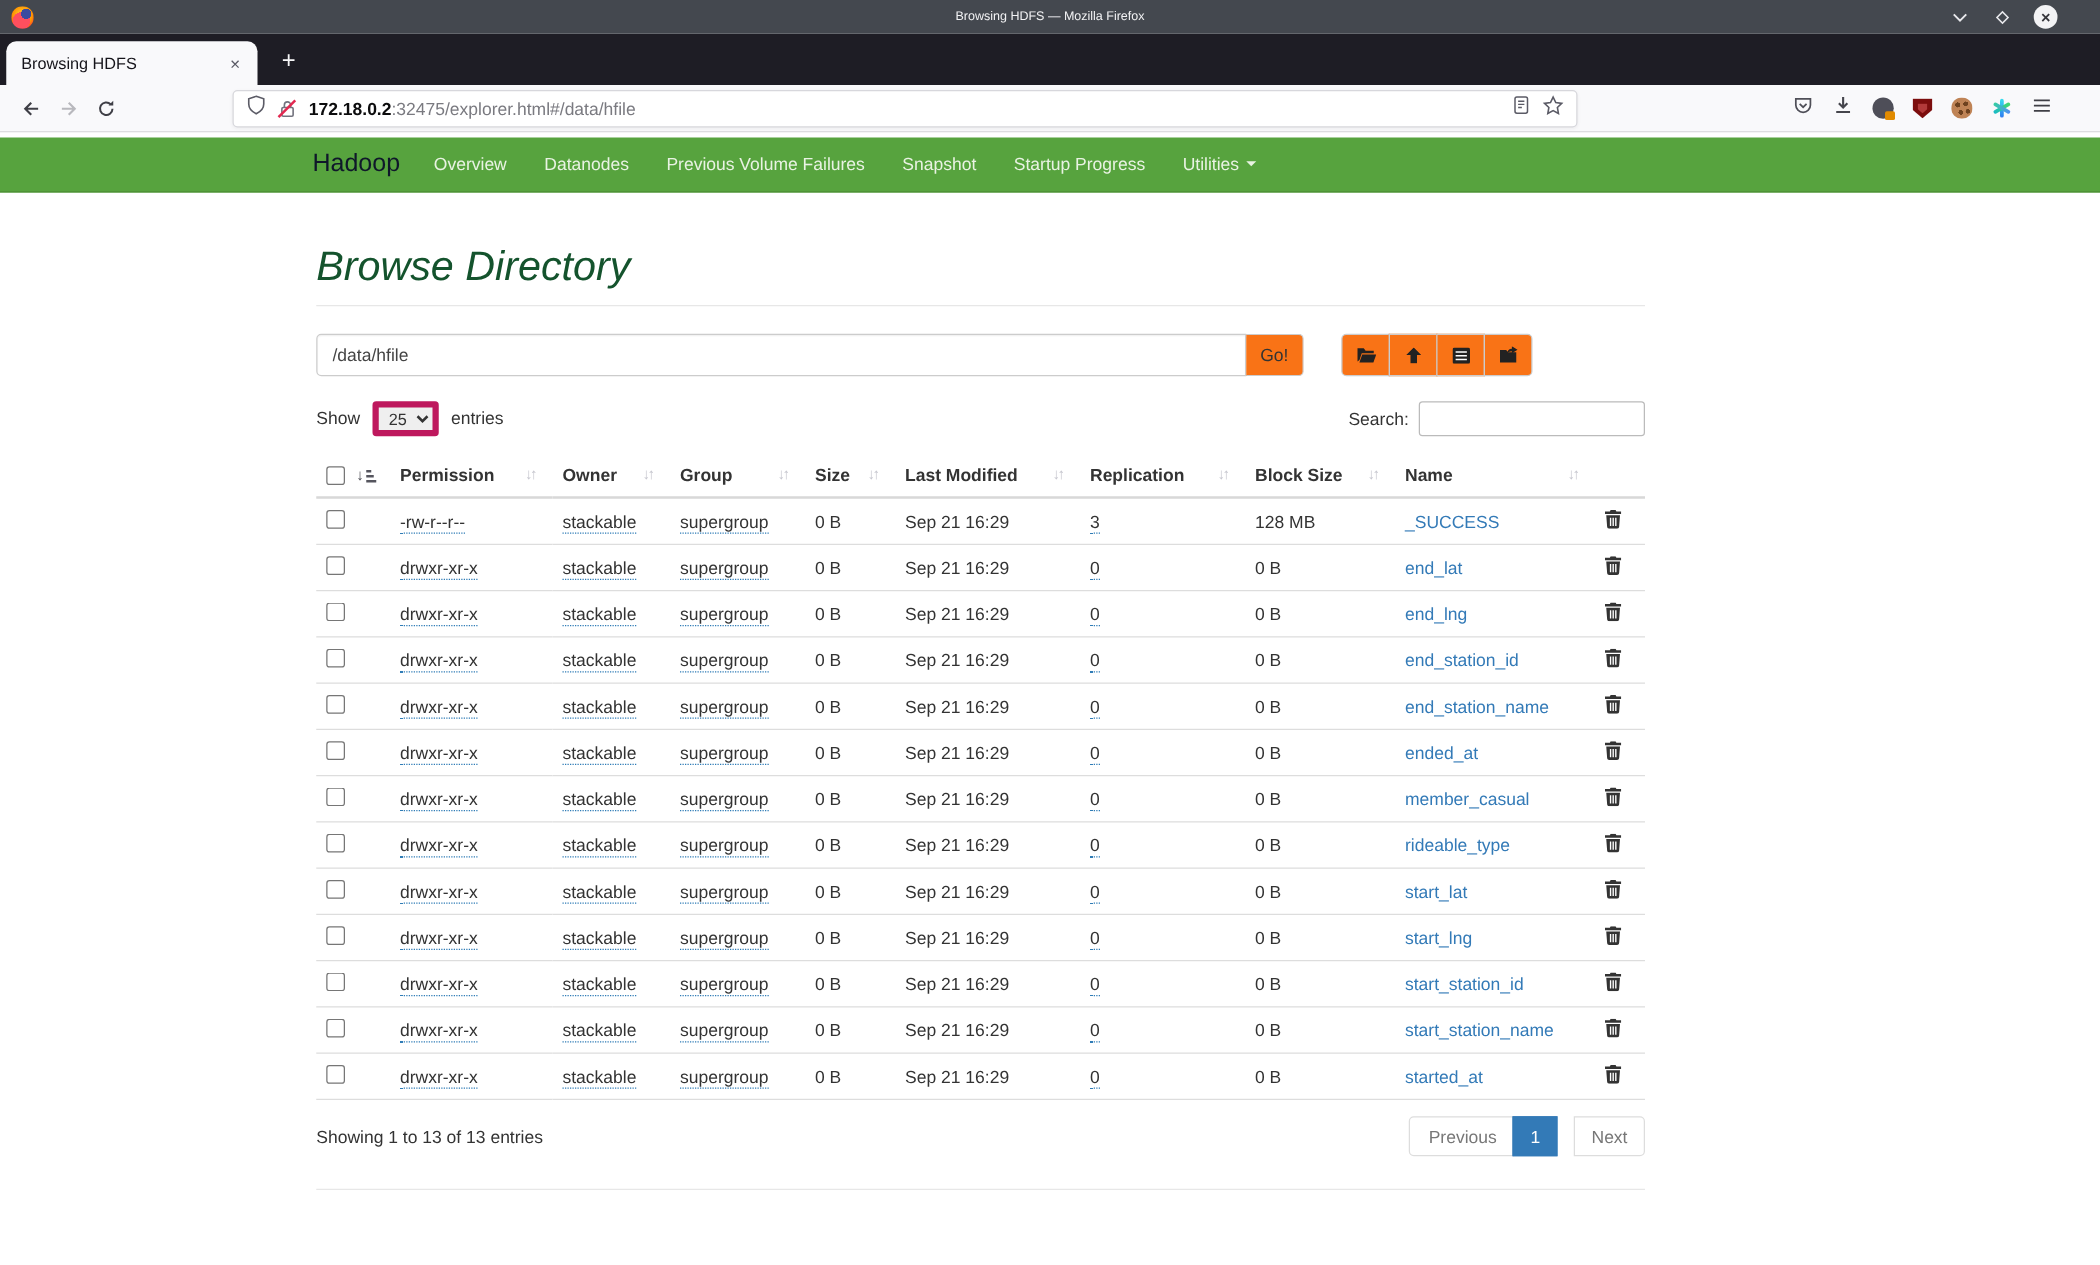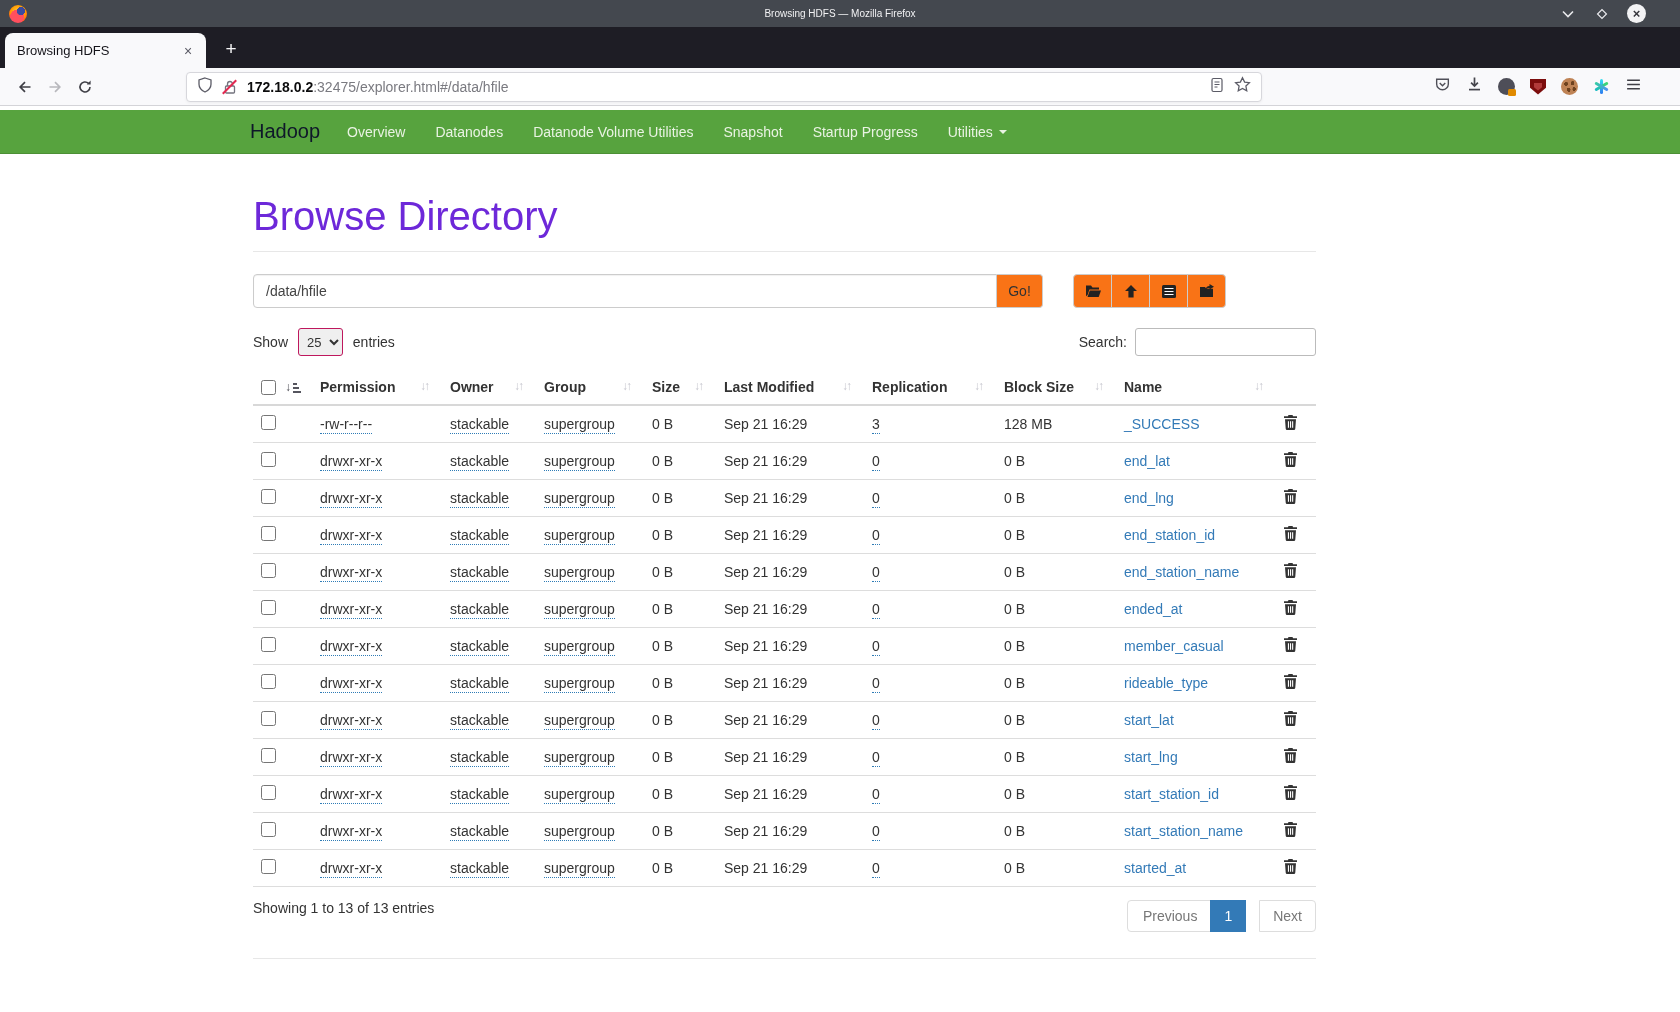--- a/index.html
+++ b/index.html
@@ -48,38 +48,38 @@
   .spark i:nth-child(3) { transform:rotate(120deg); background:linear-gradient(#4f8ef5,#35d0a0); }
 
   
   .page { background:#fff; padding-top:4px; }
   .navbar { height:44px; background:#57a33e; border-bottom:1px solid #4c8f35; display:flex; align-items:center; padding-left:250px; }
   .brand { color:#0f172a; font-size:20px; margin-right:12px; text-decoration:none; }
   .nav-link { color:#e9f3e3; font-size:14px; padding:0 15px; text-decoration:none; display:inline-flex; align-items:center; gap:6px; }
   .caret { width:0; height:0; border-left:4px solid transparent; border-right:4px solid transparent; border-top:4px solid #e9f3e3; display:inline-block; }
 
   .container { margin-left:253px; width:1063px; color:#333; }
-  h1 { font-size:40px; font-weight:500; margin:40px 0 12px; color:#6d28d9; }
+  h1 { font-size:33px; font-weight:500; margin:40px 0 12px; color:#14532d;font-style:italic; }
   hr { border:none; border-top:1px solid #e7e7e7; margin:8px 0 22px; }
   .bottom-hr { margin-top:26px; }
 
   .path-row { display:flex; align-items:center; margin-bottom:20px; }
   .input-group { display:flex; width:790px; }
   .path-input { flex:1; height:34px; border:1px solid #ccc; border-radius:4px 0 0 4px; padding:6px 12px; font-size:14px; color:#444;
                 box-shadow:inset 0 1px 1px rgba(0,0,0,.06); font-family:"Liberation Sans",sans-serif; }
   .btn { display:inline-flex; align-items:center; justify-content:center; height:34px; background:#f97316; border:1px solid #ccc;
          font-size:14px; color:#333; cursor:pointer; font-family:"Liberation Sans",sans-serif; }
   .go-btn { width:46px; border-left:none; border-radius:0 4px 4px 0; }
   .btn-group { display:flex; margin-left:30px; }
   .btn-group .btn { width:39px; margin-left:-1px; border-radius:0; }
   .btn-group .btn:first-child { border-radius:4px 0 0 4px; margin-left:0; }
   .btn-group .btn:last-child { border-radius:0 4px 4px 0; }
 
   .controls-row { display:flex; align-items:center; justify-content:space-between; font-size:14px; margin-bottom:14px; }
-  .len-select { height:28px; border:1px solid #be185d; border-radius:3px; margin:0 6px; font-size:13px; color:#333; padding:0 4px;
+  .len-select { height:28px; border:5px solid #be185d; border-radius:3px; margin:0 6px; font-size:13px; color:#333; padding:0 4px;
                 font-family:"Liberation Sans",sans-serif; }
   .search-box { display:flex; align-items:center; gap:8px; }
   .search-input { width:181px; height:28px; border:1px solid #bbb; border-radius:3px; padding:0 8px; font-size:13px; }
 
   table { width:100%; border-collapse:collapse; table-layout:fixed; font-size:14px; }
   thead th { text-align:left; font-weight:bold; color:#333; padding:9px 10px 9px 8px; border-bottom:2px solid #d8d8d8; cursor:pointer; }
   tbody td { padding:9px 10px 9px 8px; border-top:1px solid #ddd; color:#333; }
   tbody tr:last-child td { border-bottom:1px solid #ddd; }
   .col-select { width:59px; } .col-perm { width:130px; } .col-owner { width:94px; } .col-group { width:108px; }
   .col-size { width:72px; } .col-modified { width:148px; } .col-repl { width:132px; } .col-block { width:120px; }
@@ -90,21 +90,21 @@
   .sort-active { display:inline-flex; align-items:flex-start; gap:2px; }
   .sort-active .arr { font-size:12px; color:#4a4a52; line-height:1; }
   .bars { display:flex; flex-direction:column; gap:2px; padding-top:2px; }
   .bars i { display:block; height:2px; background:#55555e; }
   .bars i:nth-child(1){width:4px;} .bars i:nth-child(2){width:6px;} .bars i:nth-child(3){width:8px;}
   input[type=checkbox] { width:15px; height:15px; }
   .ed { border-bottom:1px dotted #2f7cb6; padding-bottom:1px; cursor:pointer; }
   .file-link { color:#337ab7; text-decoration:none; }
   .trash-btn { background:none; border:none; cursor:pointer; padding:0; }
 
-  .footer-row { display:flex; justify-content:space-between; margin-top:13px; font-size:14px; }
+  .footer-row { display:flex; align-items:center; justify-content:space-between; margin-top:13px; font-size:14px; }
   .pg { display:flex; }
   .pg a { padding:7px 13px; border:1px solid #ddd; margin-left:-1px; color:#777; background:#fff; text-decoration:none; font-size:14px; }
   .pg a:first-child { border-radius:4px 0 0 4px;padding-left:15px; }
   .pg a:last-child { border-radius:0 4px 4px 0;margin-left:13px; }
   .pg a.active { background:#337ab7; border-color:#337ab7; color:#fff; }
 </style>
 </head>
 <body>
 
 <div class="titlebar">
@@ -201,21 +201,21 @@
       <svg width="17" height="17" viewBox="0 0 16 16">
           <path d="M2 4h12M2 8h12M2 12h12" stroke="#3f3f46" stroke-width="1.4"></path>
         </svg>
     </span>
   </div>
 </div>
 
 <div class="page">
   <div class="navbar">
     <a class="brand" href="#">Hadoop</a>
-    <span id="nav-items"><a class="nav-link" href="#">Overview</a><a class="nav-link" href="#">Datanodes</a><a class="nav-link" href="#">Datanode Volume Utilities</a><a class="nav-link" href="#">Snapshot</a><a class="nav-link" href="#">Startup Progress</a><a class="nav-link" href="#">Utilities<b class="caret"></b></a></span>
+    <span id="nav-items"><a class="nav-link" href="#">Overview</a><a class="nav-link" href="#">Datanodes</a><a class="nav-link" href="#">Previous Volume Failures</a><a class="nav-link" href="#">Snapshot</a><a class="nav-link" href="#">Startup Progress</a><a class="nav-link" href="#">Utilities<b class="caret"></b></a></span>
   </div>
 
   <div class="container">
     <h1>Browse Directory</h1>
     <hr>
 
     <div class="path-row">
       <div class="input-group">
         <input class="path-input" value="/data/hfile" style="">
         <button class="btn go-btn">Go!</button>

